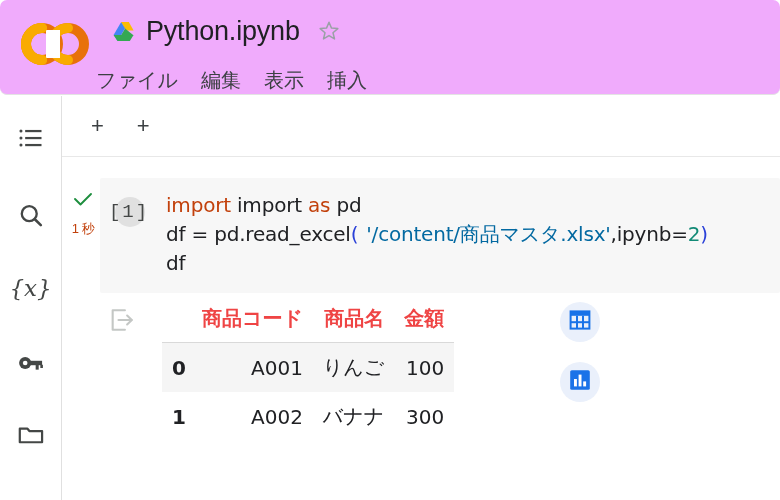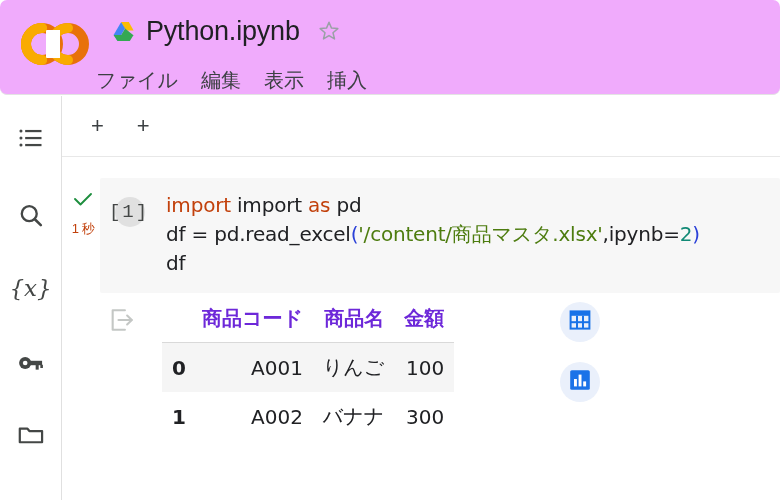--- a/index.html
+++ b/index.html
@@ -89,32 +89,32 @@
     font-family: "Liberation Mono", monospace;
   }
   #code-text {
     position: absolute; left: 66px; top: 13px;
     font-family: "DejaVu Sans", sans-serif;
     font-size: 20px; line-height: 29px; color: #202124;
     white-space: pre; letter-spacing: -0.2px;
   }
   .kw { color: #c2410c; }
   .paren { color: #2b41d8; }
-  .str { color: #4d7c0f; }
+  .str { color: #0369a1; margin-left: 8px; }
   .num { color: #128a76; }
 
   
   #output-wrap { position: absolute; left: 0; top: 205px; width: 718px; }
   #output-icon { position: absolute; left: 46px; top: 5px; cursor: pointer; }
   #df-table {
     position: absolute; left: 100px; top: 0;
     border-collapse: collapse; font-family: "DejaVu Sans", sans-serif;
   }
   #df-table th {
-    font-size: 20px; font-weight: bold; color: #6d28d9;
+    font-size: 20px; font-weight: bold; color: #ef4444;
     text-align: right; padding: 4px 10px 10px 10px; white-space: nowrap;
     border-bottom: 1px solid #d9d9d9;
   }
   #df-table th.idx-head { padding-right: 6px; }
   #df-table td {
     font-size: 20px; color: #202124; text-align: right;
     padding: 11px 10px; white-space: nowrap;
   }
   #df-table td.idx { font-weight: bold; padding-right: 6px; }
   #df-table tbody tr.alt td { background: #f5f5f5; }

